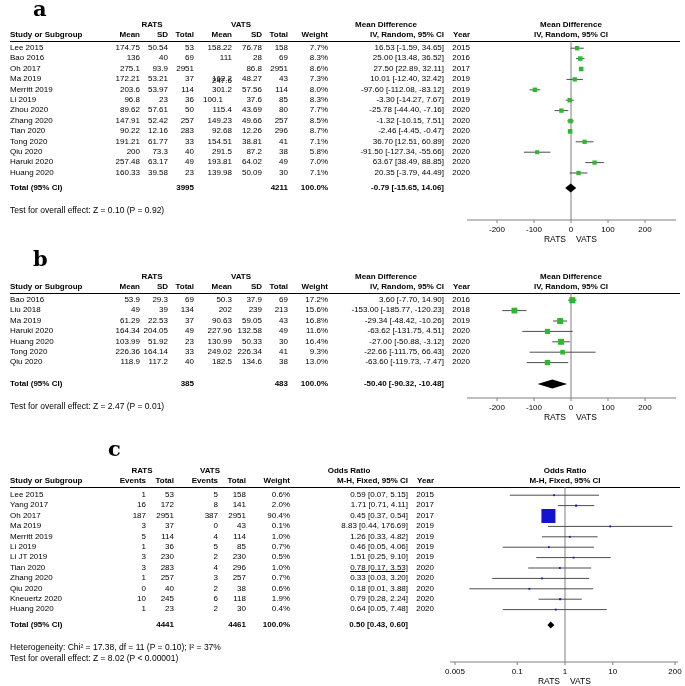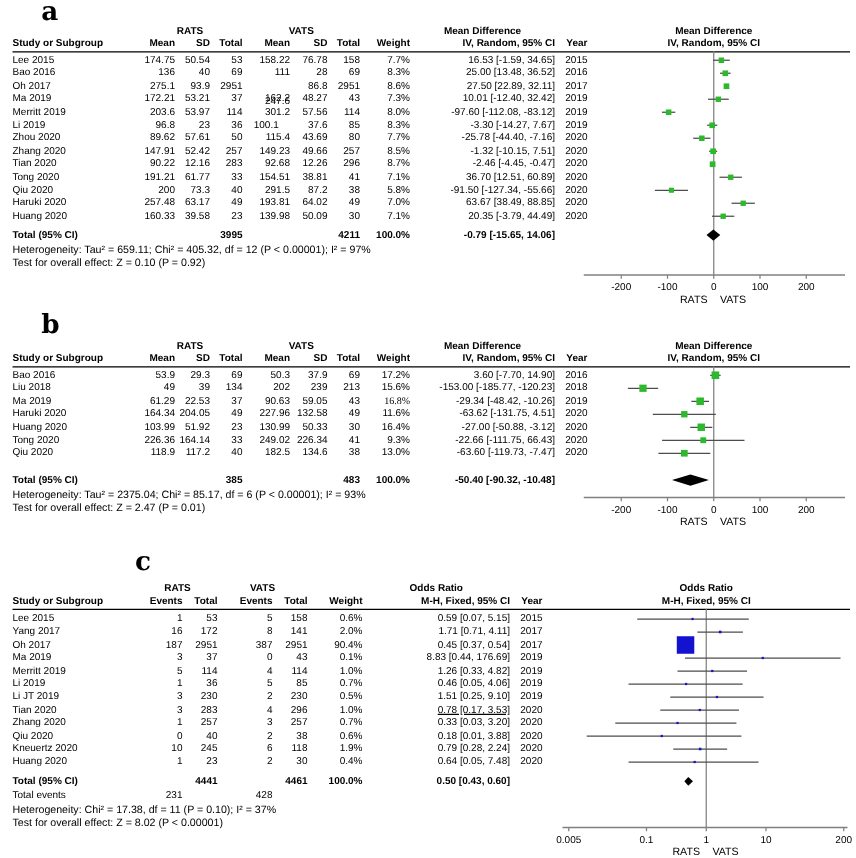--- a/index.html
+++ b/index.html
@@ -202,21 +202,20 @@
         <div class="c" style="width: 30px;"></div>
         <div class="c" style="width: 28px;"></div>
         <div class="c" style="width: 26px;">3995</div>
         <div class="c" style="width: 38px;"></div>
         <div class="c" style="width: 30px;"></div>
         <div class="c" style="width: 26px;">4211</div>
         <div class="c" style="width: 40px;">100.0%</div>
         <div class="c" style="width: 116px;">-0.79 [-15.65, 14.06]</div>
         <div class="c" style="width: 26px;"></div>
       </div>
-      <div class="foot" style="top: 194px;">Heterogeneity: Tau² = 659.11; Chi² = 405.32, df = 12 (P &lt; 0.00001); I² = 97%</div>
       <div class="foot" style="top: 205px;">Test for overall effect: Z = 0.10 (P = 0.92)</div>
       <svg width="685" height="248" viewBox="0 0 685 248">
         <line x1="571" y1="41" x2="571" y2="220" stroke="#808080" stroke-width="1"></line>
         <line x1="467" y1="220" x2="676" y2="220" stroke="#808080" stroke-width="1.2"></line>
         <line x1="497" y1="220" x2="497" y2="223" stroke="#808080" stroke-width="1"></line>
         <text x="497" y="232" text-anchor="middle" font-size="8" fill="#000">-200</text>
         <line x1="534" y1="220" x2="534" y2="223" stroke="#808080" stroke-width="1"></line>
         <text x="534" y="232" text-anchor="middle" font-size="8" fill="#000">-100</text>
         <line x1="571" y1="220" x2="571" y2="223" stroke="#808080" stroke-width="1"></line>
         <text x="571" y="232" text-anchor="middle" font-size="8" fill="#000">0</text>
@@ -300,21 +299,21 @@
         <div class="c" style="width: 26px;">2018</div>
       </div>
       <div class="row" style="top: 67.8px;">
         <div class="c l" style="width: 100px;">Ma 2019</div>
         <div class="c" style="width: 30px;">61.29</div>
         <div class="c" style="width: 28px;">22.53</div>
         <div class="c" style="width: 26px;">37</div>
         <div class="c" style="width: 38px;">90.63</div>
         <div class="c" style="width: 30px;">59.05</div>
         <div class="c" style="width: 26px;">43</div>
-        <div class="c" style="width: 40px; font-family: Liberation Serif, serif;">16.8%</div>
+        <div class="c" style="width: 40px;">16.8%</div>
         <div class="c" style="width: 116px;">-29.34 [-48.42, -10.26]</div>
         <div class="c" style="width: 26px;">2019</div>
       </div>
       <div class="row" style="top: 78.2px;">
         <div class="c l" style="width: 100px;">Haruki 2020</div>
         <div class="c" style="width: 30px;">164.34</div>
         <div class="c" style="width: 28px;">204.05</div>
         <div class="c" style="width: 26px;">49</div>
         <div class="c" style="width: 38px;">227.96</div>
         <div class="c" style="width: 30px;">132.58</div>
@@ -364,21 +363,20 @@
         <div class="c" style="width: 30px;"></div>
         <div class="c" style="width: 28px;"></div>
         <div class="c" style="width: 26px;">385</div>
         <div class="c" style="width: 38px;"></div>
         <div class="c" style="width: 30px;"></div>
         <div class="c" style="width: 26px;">483</div>
         <div class="c" style="width: 40px;">100.0%</div>
         <div class="c" style="width: 116px;">-50.40 [-90.32, -10.48]</div>
         <div class="c" style="width: 26px;"></div>
       </div>
-      <div class="foot" style="top: 142px;">Heterogeneity: Tau² = 2375.04; Chi² = 85.17, df = 6 (P &lt; 0.00001); I² = 93%</div>
       <div class="foot" style="top: 153px;">Test for overall effect: Z = 2.47 (P = 0.01)</div>
       <svg width="685" height="180" viewBox="0 0 685 180">
         <line x1="571" y1="45" x2="571" y2="150" stroke="#808080" stroke-width="1"></line>
         <line x1="467" y1="150" x2="676" y2="150" stroke="#808080" stroke-width="1.2"></line>
         <line x1="497" y1="150" x2="497" y2="153" stroke="#808080" stroke-width="1"></line>
         <text x="497" y="162" text-anchor="middle" font-size="8" fill="#000">-200</text>
         <line x1="534" y1="150" x2="534" y2="153" stroke="#808080" stroke-width="1"></line>
         <text x="534" y="162" text-anchor="middle" font-size="8" fill="#000">-100</text>
         <line x1="571" y1="150" x2="571" y2="153" stroke="#808080" stroke-width="1"></line>
         <text x="571" y="162" text-anchor="middle" font-size="8" fill="#000">0</text>
@@ -546,30 +544,20 @@
       <div class="row bold" style="top: 190px;">
         <div class="c l" style="width: 100px;">Total (95% CI)</div>
         <div class="c" style="width: 36px;"></div>
         <div class="c" style="width: 28px;">4441</div>
         <div class="c" style="width: 44px;"></div>
         <div class="c" style="width: 28px;">4461</div>
         <div class="c" style="width: 44px;">100.0%</div>
         <div class="c" style="width: 118px;">0.50 [0.43, 0.60]</div>
         <div class="c" style="width: 26px;"></div>
       </div>
-      <div class="row" style="top: 201px;">
-        <div class="c l" style="width: 100px;">Total events</div>
-        <div class="c" style="width: 36px;">231</div>
-        <div class="c" style="width: 28px;"></div>
-        <div class="c" style="width: 44px;">428</div>
-        <div class="c" style="width: 28px;"></div>
-        <div class="c" style="width: 44px;"></div>
-        <div class="c" style="width: 118px;"></div>
-        <div class="c" style="width: 26px;"></div>
-      </div>
       <div class="foot" style="top: 212px;">Heterogeneity: Chi² = 17.38, df = 11 (P = 0.10); I² = 37%</div>
       <div class="foot" style="top: 223px;">Test for overall effect: Z = 8.02 (P &lt; 0.00001)</div>
       <svg width="685" height="256" viewBox="0 0 685 256">
         <line x1="565" y1="57" x2="565" y2="232" stroke="#808080" stroke-width="1"></line>
         <line x1="450" y1="232" x2="678" y2="232" stroke="#808080" stroke-width="1.2"></line>
         <line x1="455.01076620726167" y1="232" x2="455.01076620726167" y2="235" stroke="#808080" stroke-width="1"></line>
         <text x="455.01076620726167" y="244" text-anchor="middle" font-size="8" fill="#000">0.005</text>
         <line x1="517.2" y1="232" x2="517.2" y2="235" stroke="#808080" stroke-width="1"></line>
         <text x="517.2" y="244" text-anchor="middle" font-size="8" fill="#000">0.1</text>
         <line x1="565" y1="232" x2="565" y2="235" stroke="#808080" stroke-width="1"></line>

